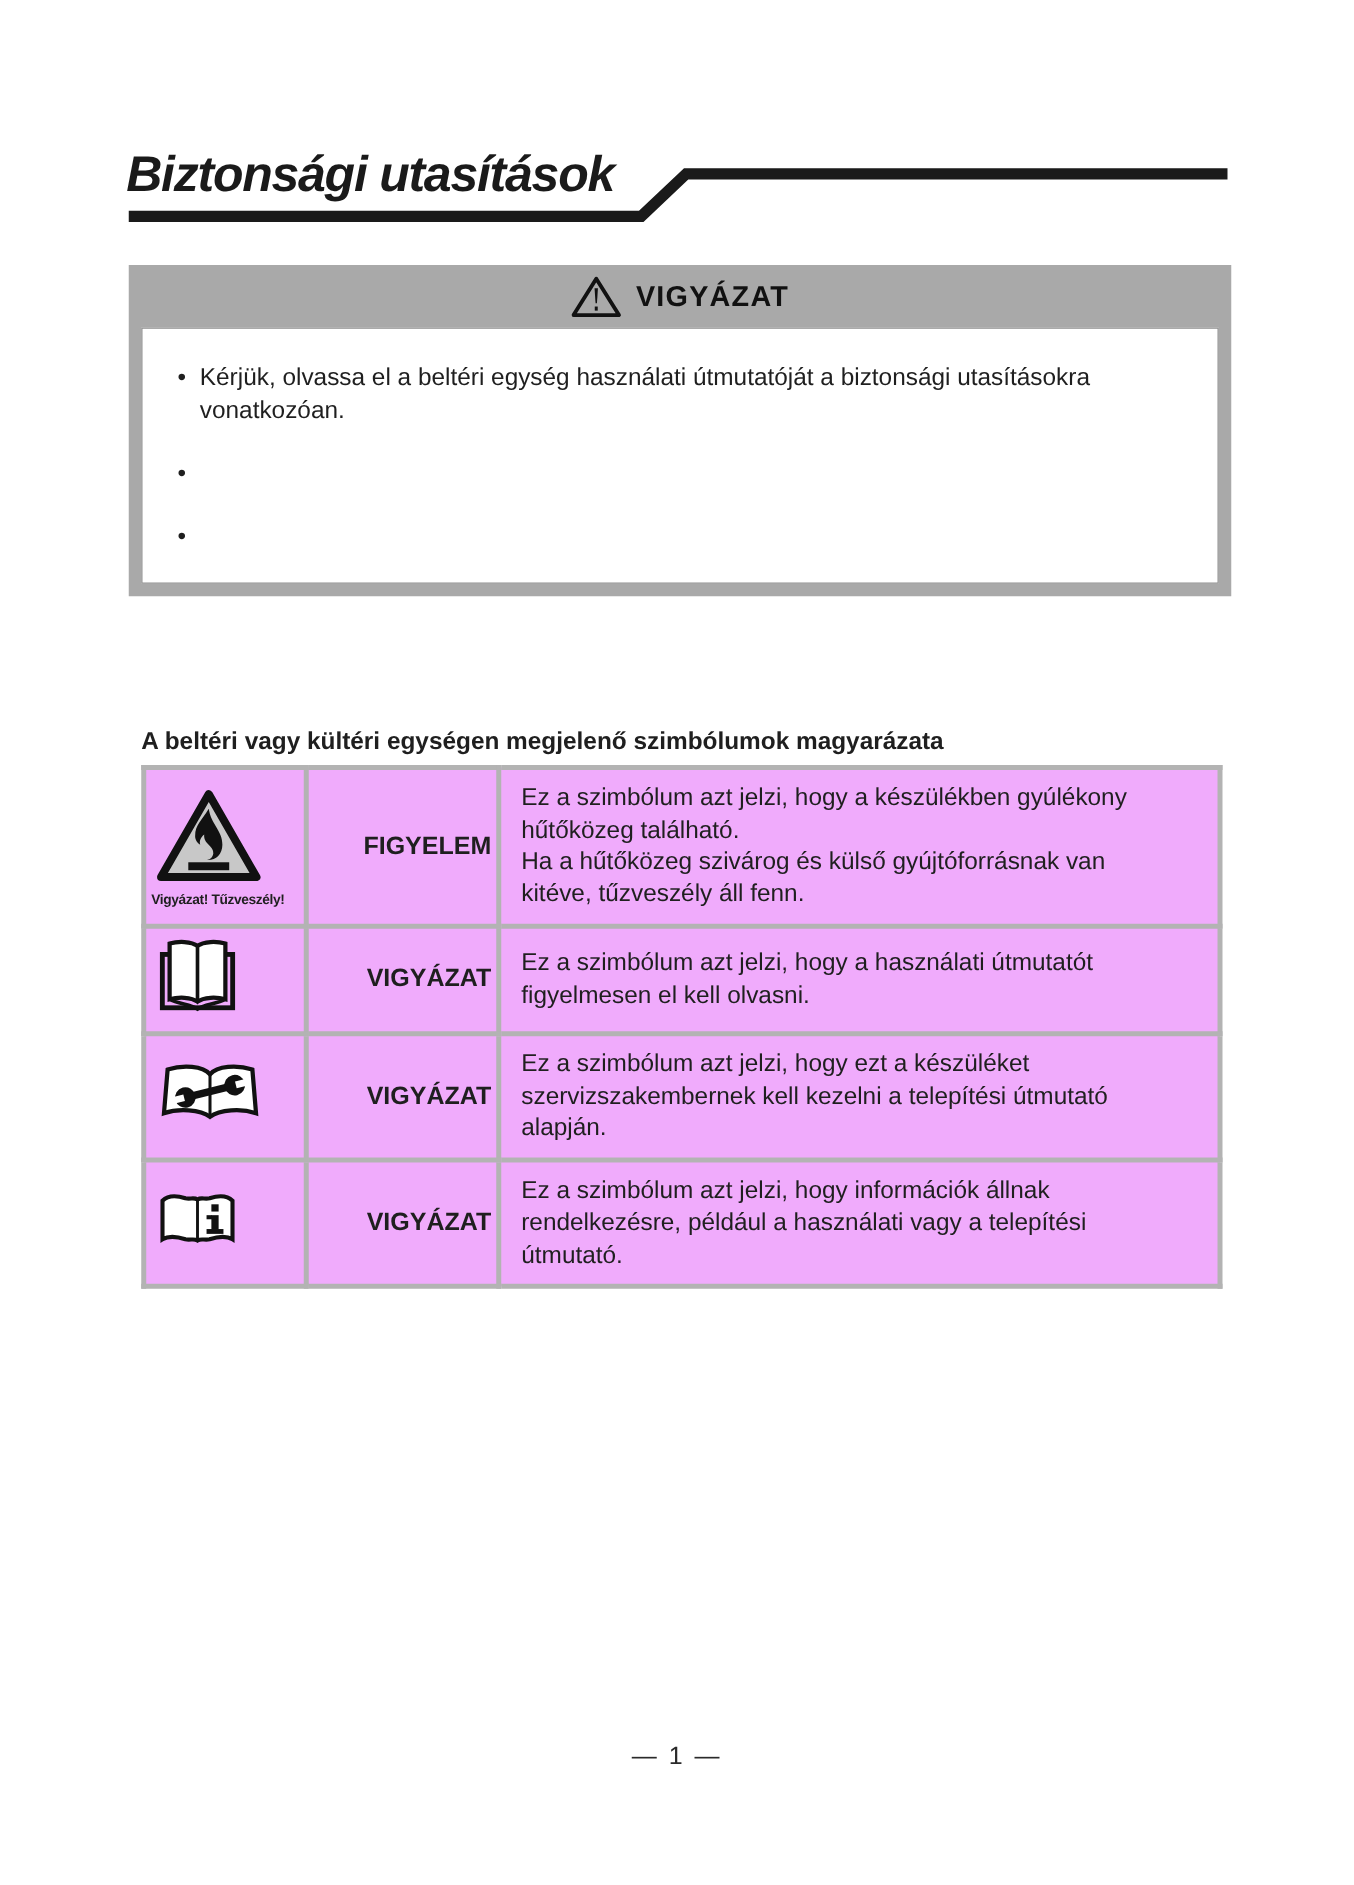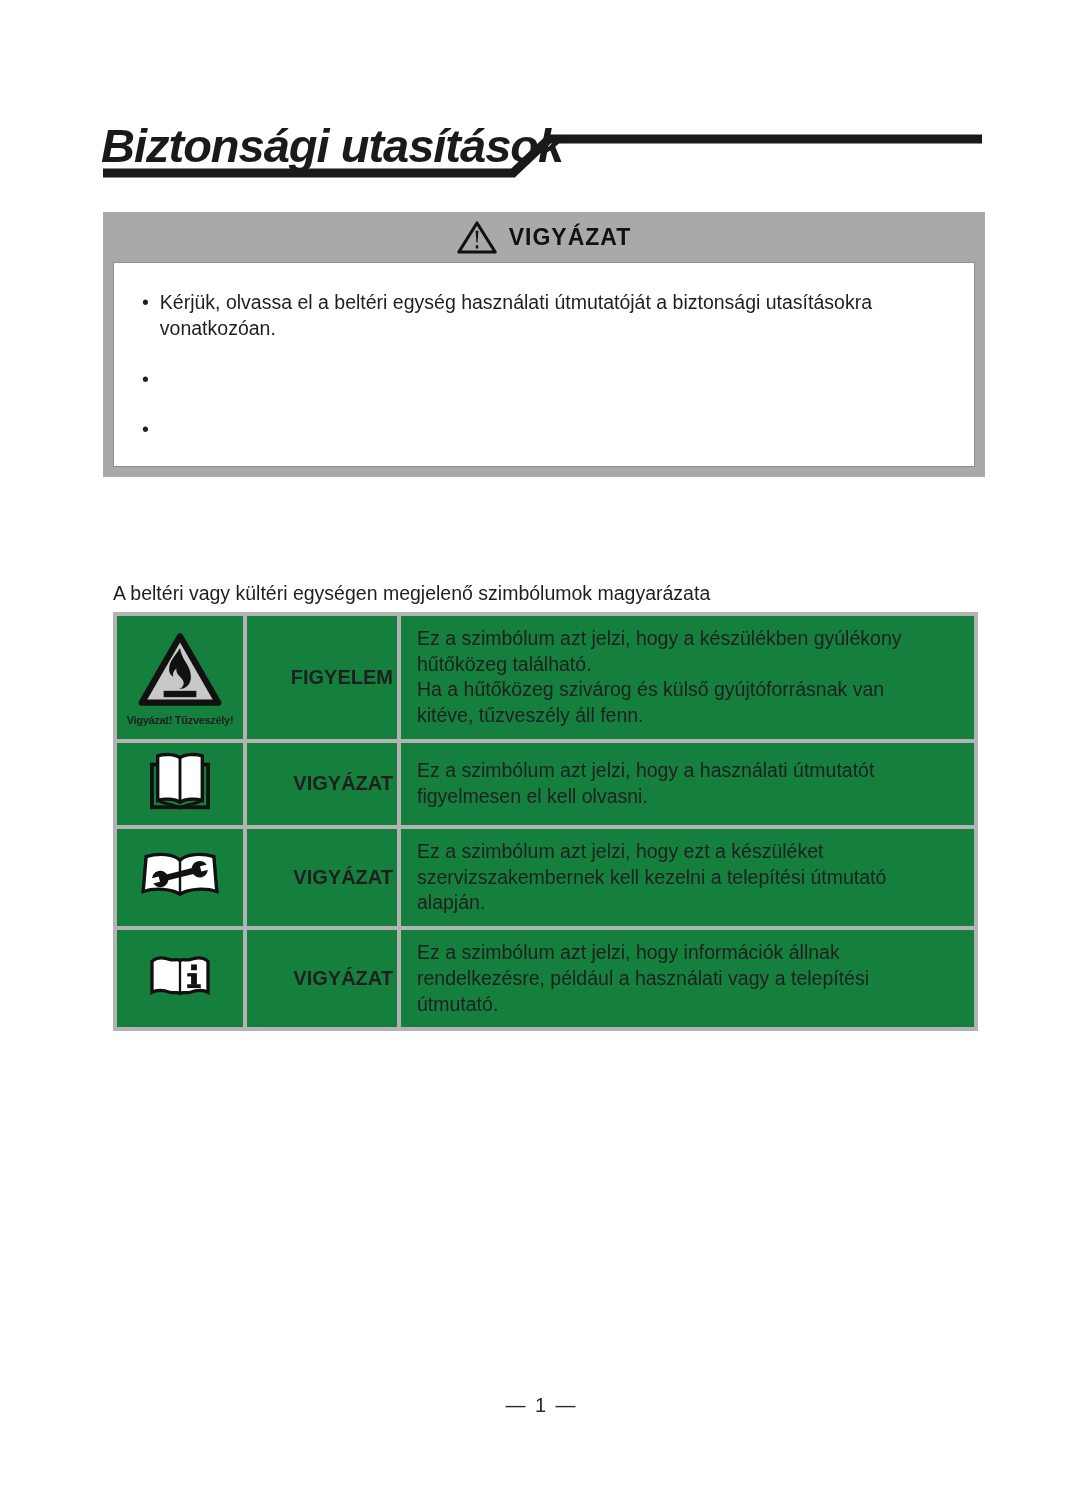--- a/index.html
+++ b/index.html
@@ -4,21 +4,21 @@
 <style>
   html,body{margin:0;padding:0;}
   body{
     width:1083px;height:1508px;position:relative;background:#ffffff;
     font-family:"Liberation Sans","DejaVu Sans",sans-serif;color:#1f1f1f;
     overflow:hidden;
   }
   
   .title-swoosh{position:absolute;left:0;top:115px;width:1083px;height:70px;}
   .page-title{
-    position:absolute;left:101px;top:118px;font-size:47px;font-weight:bold;
+    position:absolute;left:101px;top:118px;font-size:40px;font-weight:bold;
     font-style:italic;color:#1a1a1a;letter-spacing:-1px;white-space:nowrap;
   }
   
   .warnbox{
     position:absolute;left:103px;top:212px;width:882px;
     background:#a9a9a9;padding-bottom:10px;box-sizing:border-box;
   }
   .warnbox-header{
     height:50px;display:flex;align-items:center;justify-content:center;gap:12px;
   }
@@ -30,30 +30,30 @@
     padding:26px 28px 24px 28px;box-sizing:border-box;
   }
   .bullet{
     display:flex;gap:11px;font-size:19.5px;line-height:1.35;margin-bottom:24px;
   }
   .bullet:last-child{margin-bottom:0;}
   .bullet .dot{flex:0 0 auto;line-height:1.35;}
   .bullet .btxt{white-space:pre-line;}
   
   .symbols-heading{
-    position:absolute;left:113px;top:582px;font-size:19.5px;color:#1f1f1f;
+    position:absolute;left:113px;top:582px;font-size:19.5px;color:#1f1f1f;font-weight:bold;
   }
   table.symbols{
     position:absolute;left:113px;top:612px;width:865px;
     border-collapse:collapse;background:#fff;table-layout:fixed;
   }
   table.symbols td{
-    border:4px solid #b3b3b3;vertical-align:middle;background:#15803d;
+    border:4px solid #b3b3b3;vertical-align:middle;background:#f0abfc;
   }
-  td.cell-icon{width:118px;text-align:center;padding:6px 4px;}
+  td.cell-icon{width:118px;text-align:left;padding:6px 4px;}
   td.cell-label{width:142px;text-align:right;font-weight:bold;font-size:20px;padding:4px;}
   td.cell-text{font-size:19.5px;line-height:1.32;padding:10px 16px;white-space:pre-line;}
   .icon-caption{
     font-size:11px;font-weight:bold;margin-top:1px;letter-spacing:-0.3px;white-space:nowrap;
   }
   .r1{height:118px}.r2{height:86px}.r3{height:96px}.r4{height:80px}
   
   .footer{
     position:absolute;left:0;top:1394px;width:100%;text-align:center;
     font-size:20px;color:#2a2a2a;letter-spacing:2px;

